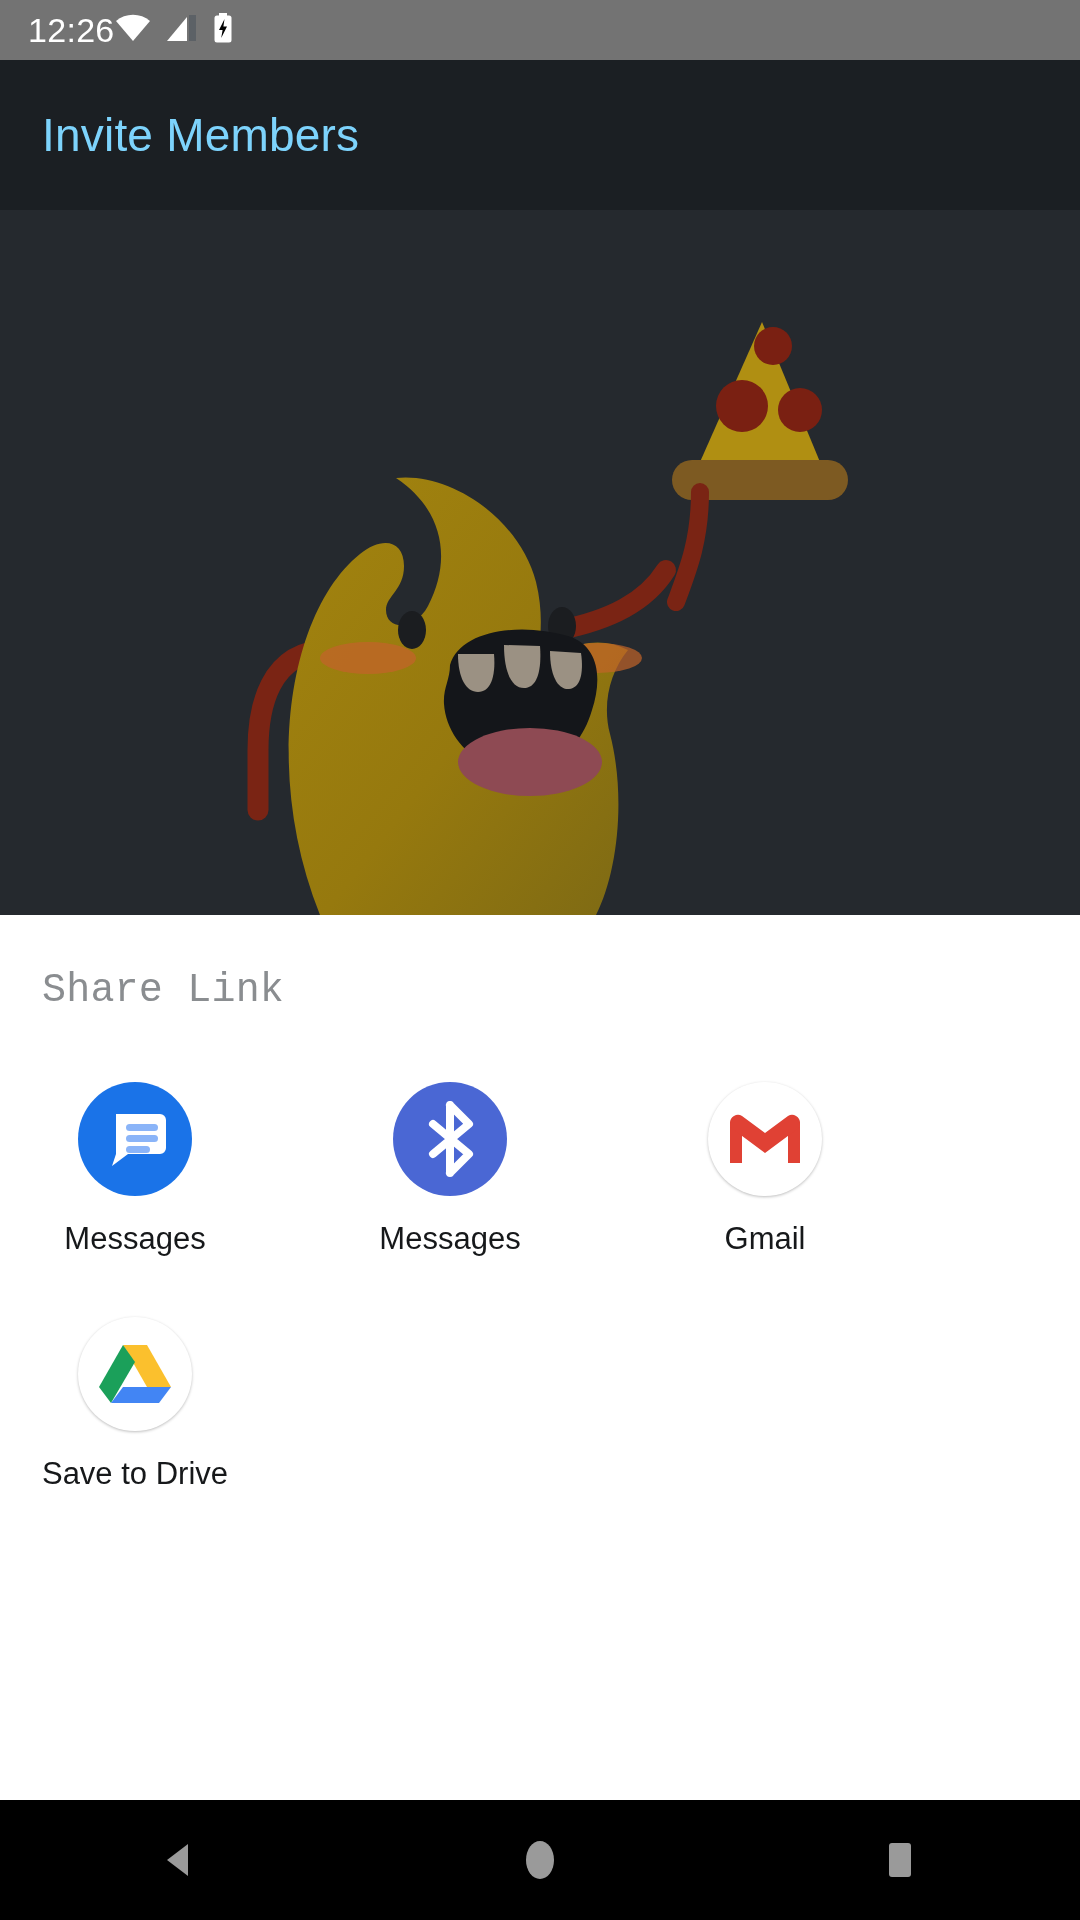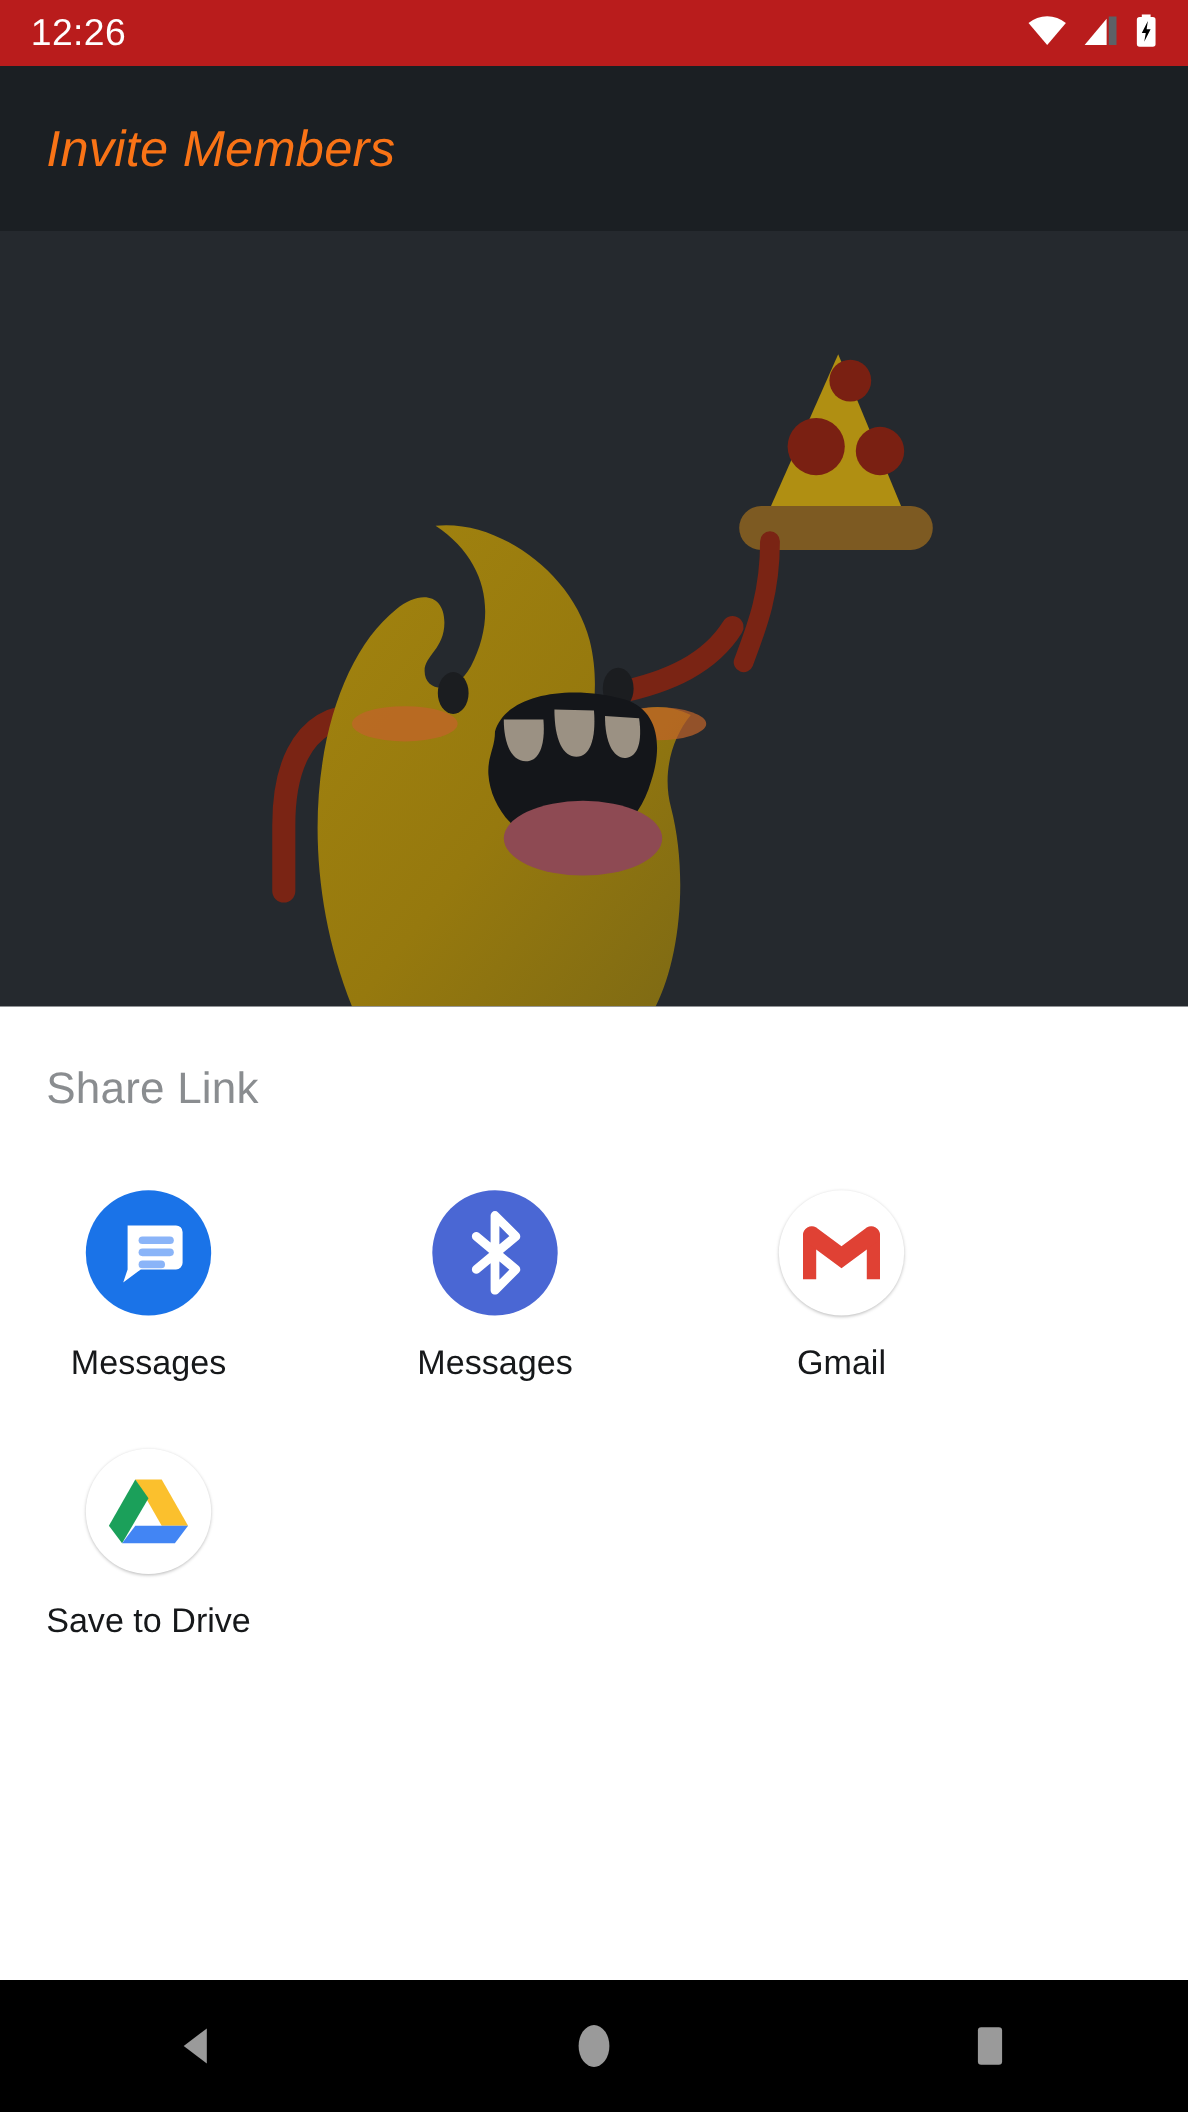--- a/index.html
+++ b/index.html
@@ -7,48 +7,48 @@
     width:1080px; height:1920px;
     background:#22262a;
     font-family:"Liberation Sans", sans-serif;
     overflow:hidden;
   }
   #screen { position:relative; width:1080px; height:1920px; background:#22262a; }
 
   
   .status-bar {
     position:absolute; top:0; left:0; width:1080px; height:60px;
-    background:#b91c1c; display:flex; align-items:center;
-    justify-content:space-between; padding:0 28px;
+    background:#737373; display:flex; align-items:center;
+    padding:0 28px;
   }
   .status-clock { color:#fff; font-size:34px; letter-spacing:.3px; }
   .status-icons { display:flex; align-items:center; gap:14px; }
 
   
   .app-bar {
     position:absolute; top:60px; left:0; width:1080px; height:150px;
     background:#1b1f23; display:flex; align-items:center; padding-left:42px;
   }
-  .app-bar-title { color:#f97316; font-size:46px; font-weight:400; letter-spacing:.2px;font-style:italic; }
+  .app-bar-title { color:#7dd3fc; font-size:46px; font-weight:400; letter-spacing:.2px; }
 
   
   .content-area {
     position:absolute; top:210px; left:0; width:1080px; height:705px;
     background:#25292e; overflow:hidden;
   }
   .monster-wrap { position:absolute; left:0; top:0; width:1080px; height:705px; }
 
   
   .share-sheet {
     position:absolute; top:915px; left:0; width:1080px; height:885px;
     background:#fff;
   }
   .share-title {
     position:absolute; top:53px; left:42px;
-    color:#8a8d90; font-size:40px; font-weight:400; letter-spacing:.2px;
+    color:#8a8d90; font-size:40px; font-weight:400; letter-spacing:.2px;font-family:Liberation Mono, monospace;
   }
   .app-grid {
     position:absolute; top:153px; left:0; width:1080px;
     display:flex; flex-wrap:wrap;gap:45px;
   }
   .app-cell {
     width:270px; padding-top:12px;
     display:flex; flex-direction:column; align-items:center;
   }
   .app-icon-box {

